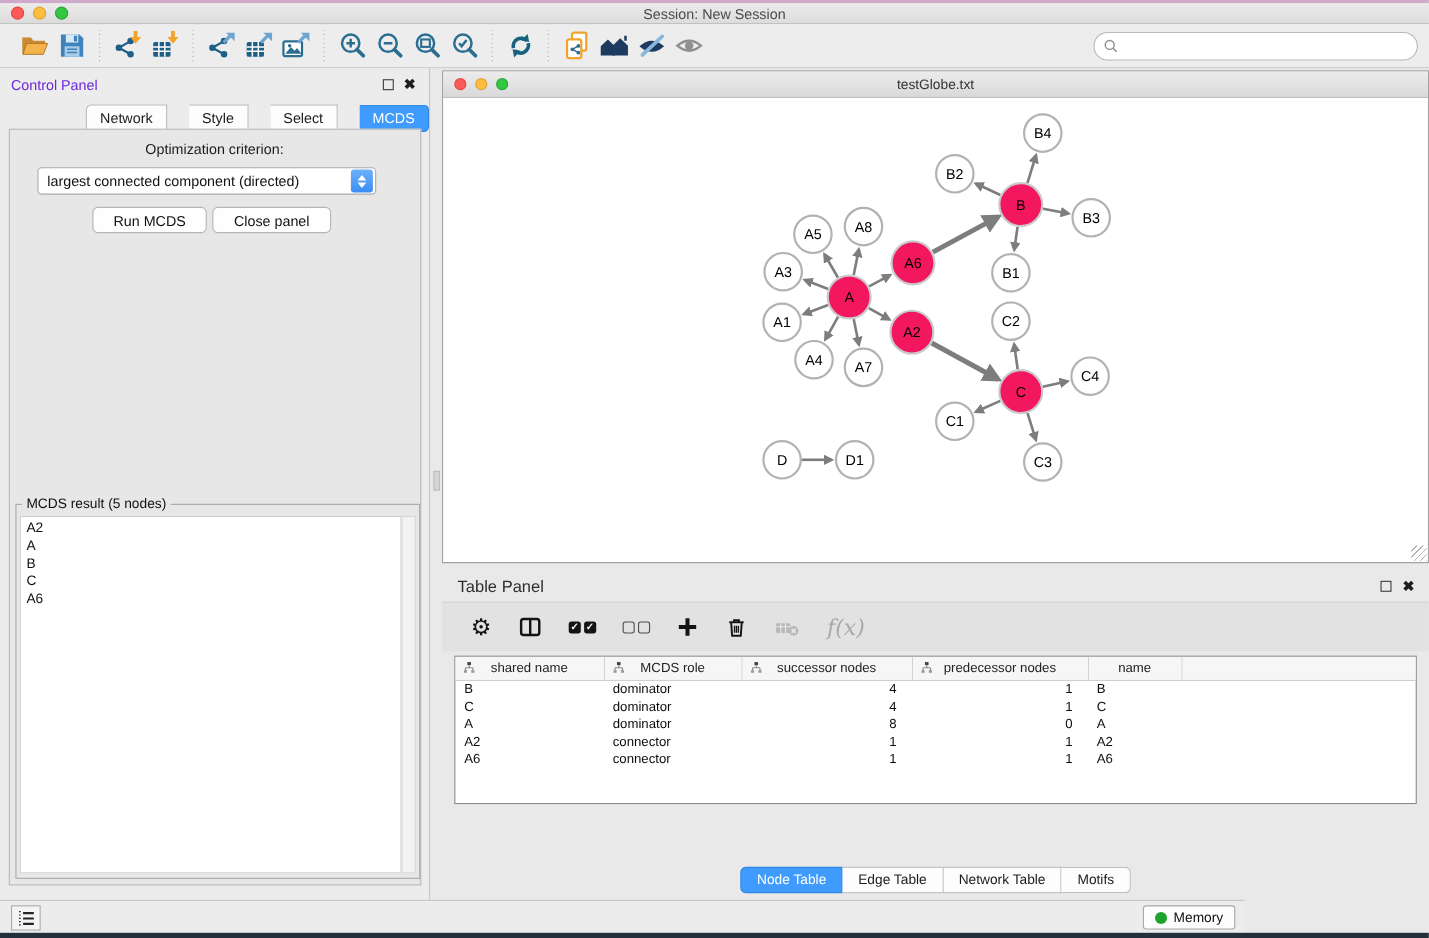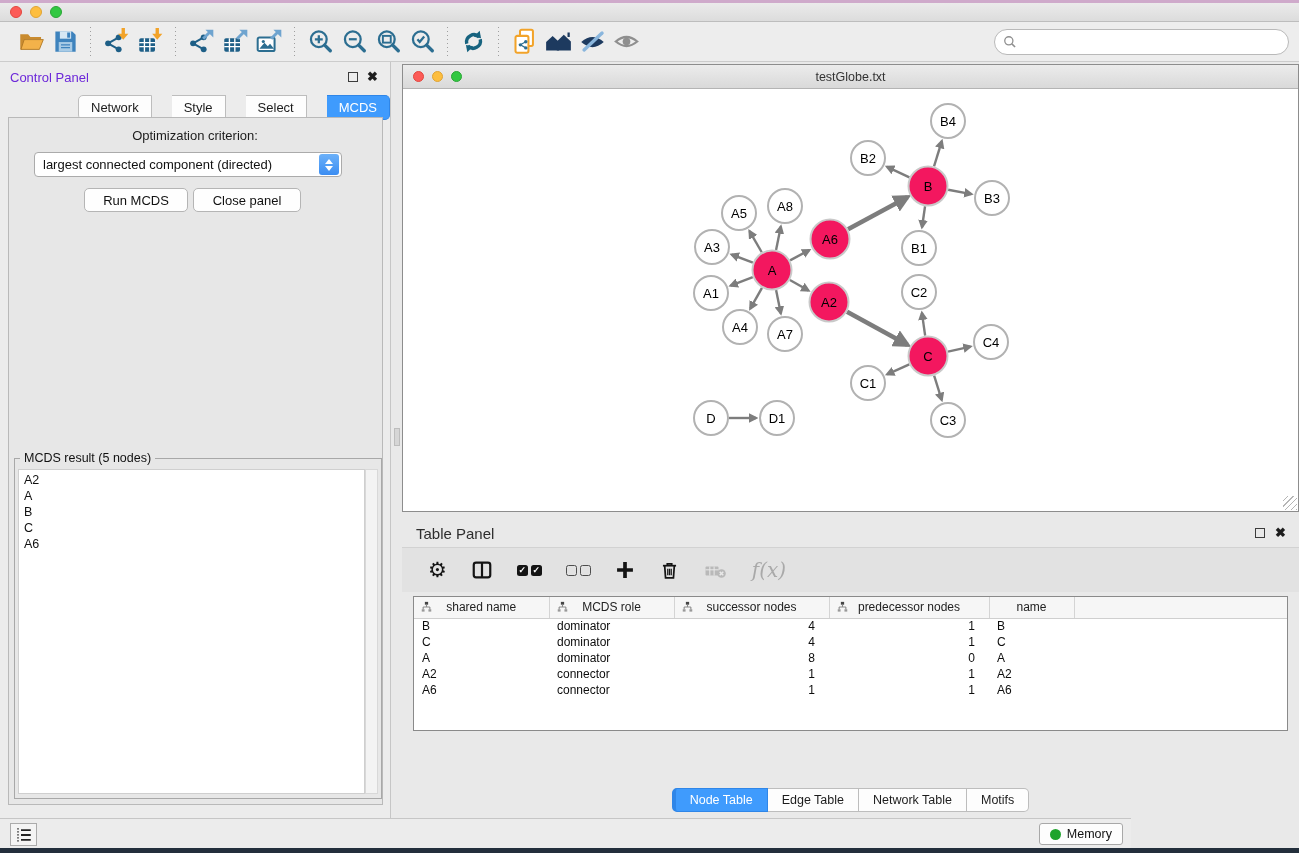--- a/index.html
+++ b/index.html
@@ -110,21 +110,21 @@
   table#grid { border-collapse:collapse; width:100%; table-layout:fixed; }
   #grid th { height:21px; background:#f6f6f6; border-right:1px solid #d4d4d4;
     border-bottom:1px solid #cfcfcf; font-weight:normal; font-size:12px; color:#222;
     text-align:center; position:relative; white-space:nowrap; overflow:hidden; }
   #grid th svg.hier { width:13px; height:13px; position:absolute; left:6px; top:4px; }
   #grid th.filler { border-right:none; }
   #grid td { height:16px; font-size:12px; color:#0d0d0d; padding:0 8px; white-space:nowrap; overflow:hidden; }
   #grid td.num { text-align:right; padding-right:14px; }
   #tp-tabs { position:absolute; left:0; right:0; top:268px; display:flex; justify-content:center; font-size:12.5px; }
   .tp-tab { padding:4px 14px; background:#fdfdfd; border:1px solid #bdbdbd; border-left:none; color:#1c1c1c; }
-  .tp-tab:first-child { border-left:4px solid #0369a1; border-radius:5px 0 0 5px; }
+  .tp-tab:first-child { border-left:1px solid #0369a1; border-radius:5px 0 0 5px; }
   .tp-tab:last-child { border-radius:0 5px 5px 0; }
   .tp-tab.active { background:#3f9bfd; border-color:#2f86e8; color:#fff; }
 
   
   #statusbar { left:0; top:818px; width:1131px; height:30px; background:#ececec; border-top:1px solid #c6c6c6; }
   #list-btn { position:absolute; left:10px; top:4px; width:27px; height:23px; background:#f4f4f4;
     border:1px solid #ababab; display:flex; align-items:center; justify-content:center; }
   #memory-btn { position:absolute; right:8px; top:4px; height:22px; background:#fdfdfd;
     border:1px solid #a8a8a8; border-radius:3px; display:flex; align-items:center; gap:6px;
     padding:0 10px; font-size:12.5px; color:#111; }
@@ -137,20 +137,21 @@
 </head>
 <body>
 
 <div id="top-strip" class="abs"></div>
 <div id="titlebar" class="abs">
   <div class="lights">
     <div class="light red"></div>
     <div class="light yellow"></div>
     <div class="light green"></div>
   </div>
+  <div class="title">Session: New Session</div>
 </div>
 
 <div id="toolbar" class="abs">
   <div class="tbtn">
       <svg viewBox="0 0 24 24">
     <path d="M2 5.5h7l2 2.5h9.5v2H6.5L3.5 19H2z" fill="#c98b2f"></path>
     <path d="M5.5 10.3h17L19 19H2.6z" fill="#f3b24a" stroke="#b07724" stroke-width=".8"></path>
       </svg>
     </div>
   <div class="tbtn">

